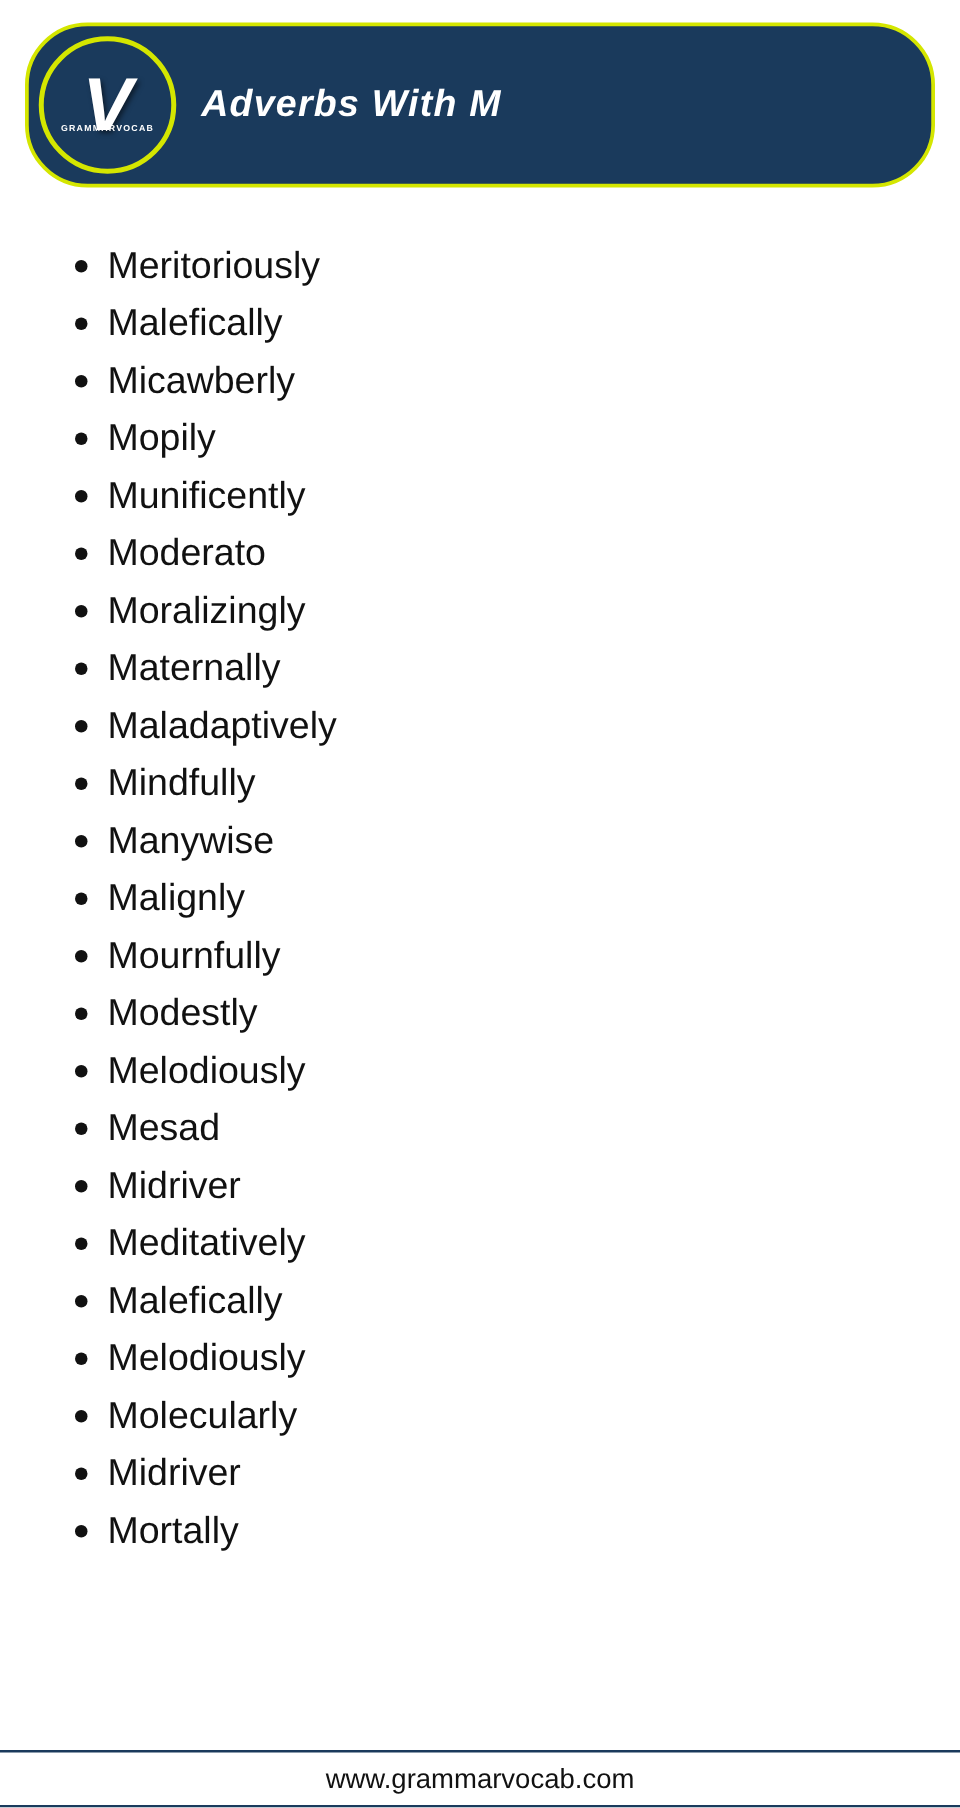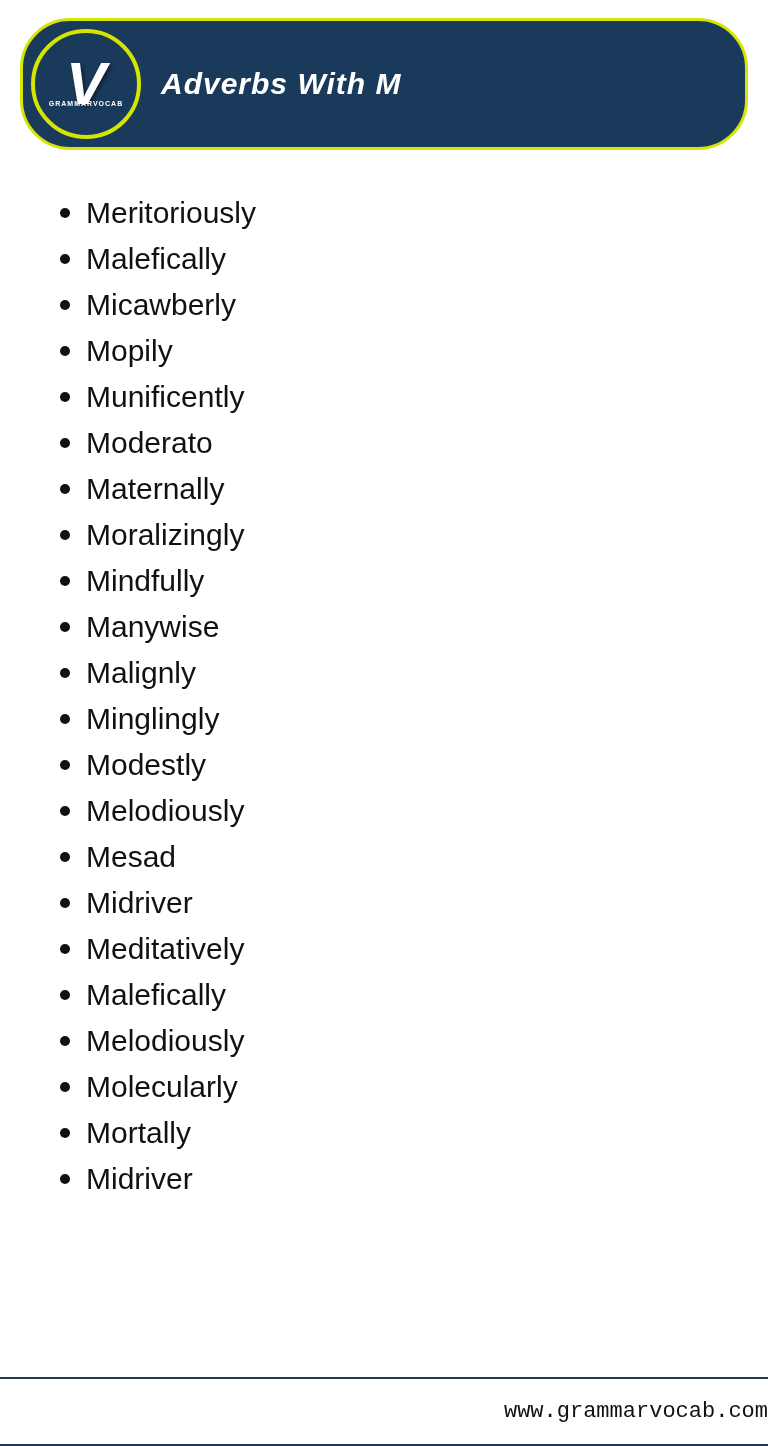--- a/index.html
+++ b/index.html
@@ -103,24 +103,23 @@
       border-radius: 50%;
       background: #111111;
       flex-shrink: 0;
       display: inline-block;
     }
 
     .footer {
       width: 100%;
       border-top: 2px solid #1a3a5c;
       border-bottom: 2px solid #1a3a5c;
-      padding: 20px 0;
-      text-align: right;
+      padding: 8px 0;
+      text-align: center;
       margin-top: auto;
-      font-family: Liberation Mono, monospace;
     }
 
     .footer-url {
       font-size: 22px;
       color: #111111;
       font-weight: 500;
     }
   </style>
 </head>
 <body>
@@ -156,41 +155,45 @@
       <li>
         <span class="bullet"></span>
         <span>Munificently</span>
       </li>
       <li>
         <span class="bullet"></span>
         <span>Moderato</span>
       </li>
       <li>
         <span class="bullet"></span>
+        <span>Moralizingly</span>
+      </li>
+      <li>
+        <span class="bullet"></span>
         <span>Maternally</span>
       </li>
       <li>
         <span class="bullet"></span>
-        <span>Moralizingly</span>
+        <span>Maladaptively</span>
       </li>
       <li>
         <span class="bullet"></span>
         <span>Mindfully</span>
       </li>
       <li>
         <span class="bullet"></span>
         <span>Manywise</span>
       </li>
       <li>
         <span class="bullet"></span>
         <span>Malignly</span>
       </li>
       <li>
         <span class="bullet"></span>
-        <span>Minglingly</span>
+        <span>Mournfully</span>
       </li>
       <li>
         <span class="bullet"></span>
         <span>Modestly</span>
       </li>
       <li>
         <span class="bullet"></span>
         <span>Melodiously</span>
       </li>
       <li>
@@ -212,24 +215,24 @@
       <li>
         <span class="bullet"></span>
         <span>Melodiously</span>
       </li>
       <li>
         <span class="bullet"></span>
         <span>Molecularly</span>
       </li>
       <li>
         <span class="bullet"></span>
+        <span>Midriver</span>
+      </li>
+      <li>
+        <span class="bullet"></span>
         <span>Mortally</span>
-      </li>
-      <li>
-        <span class="bullet"></span>
-        <span>Midriver</span>
       </li>
     </ul>
 </div>
 
 <div class="footer">
   <span class="footer-url">www.grammarvocab.com</span>
 </div>
 
 </body></html>

